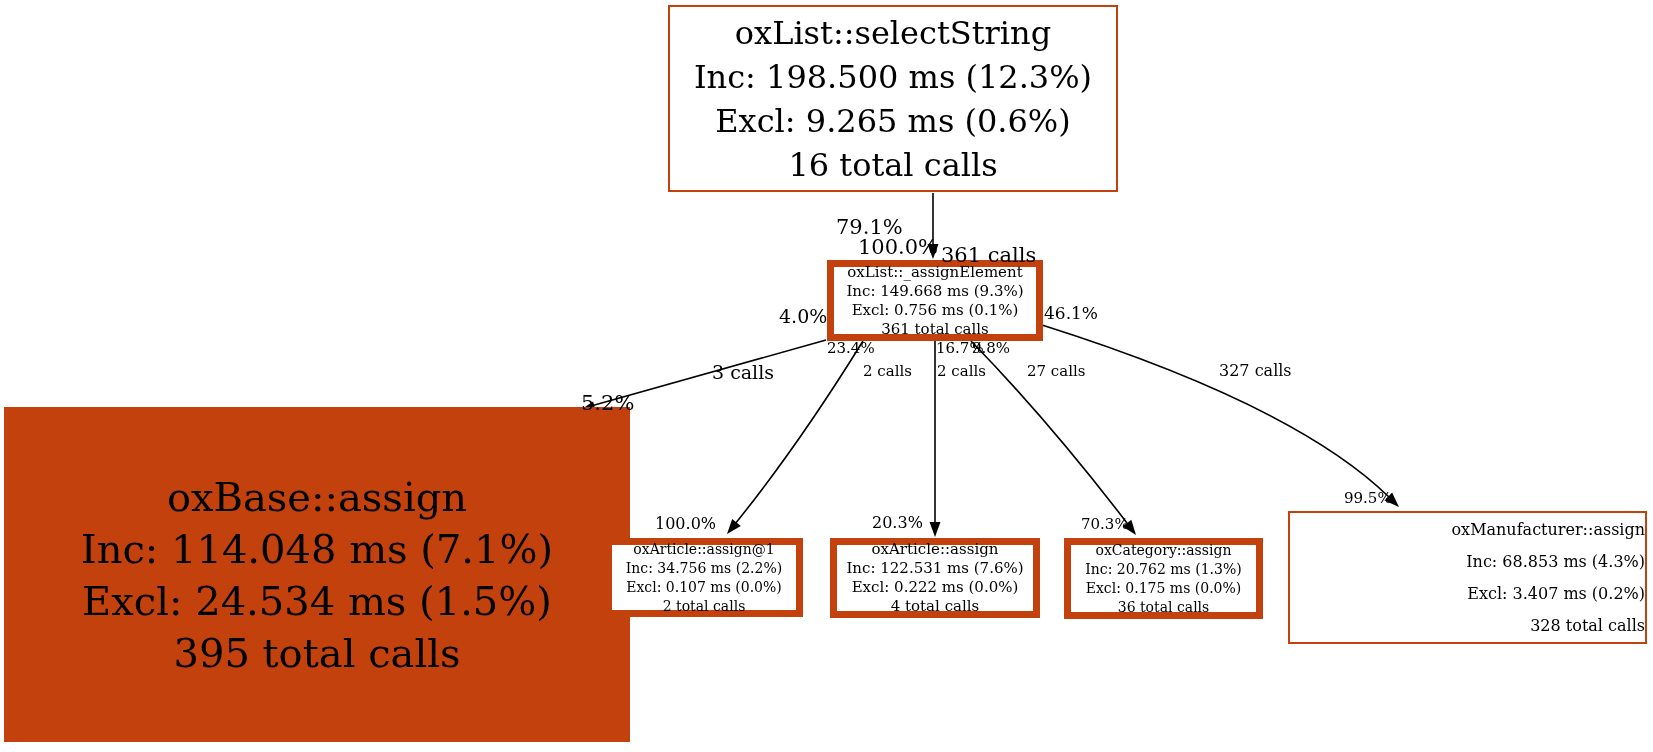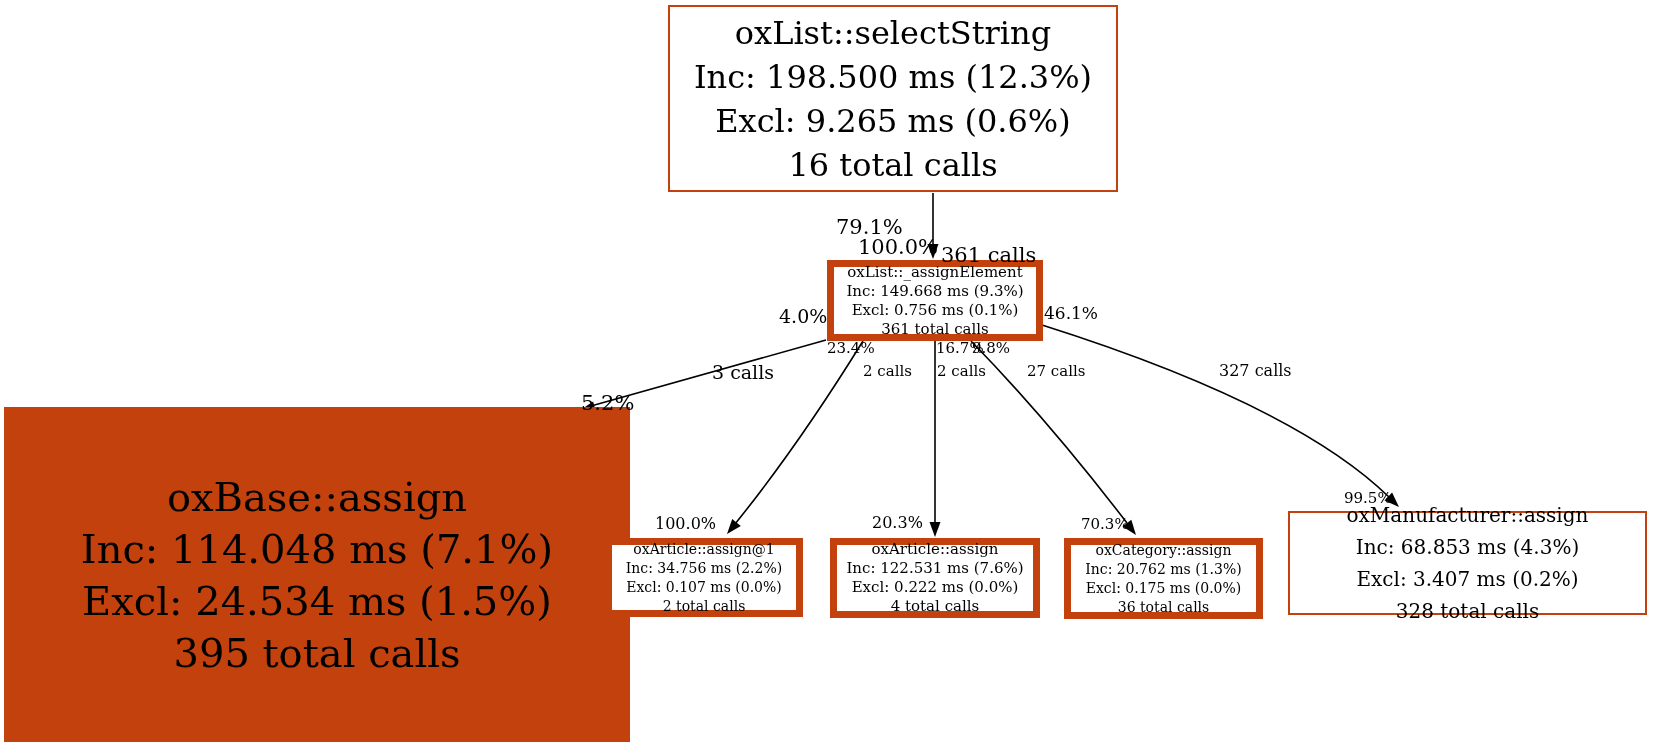--- a/index.html
+++ b/index.html
@@ -13,21 +13,21 @@
     display:flex;flex-direction:column;justify-content:center;align-items:center;
     text-align:center;white-space:nowrap;
   }
   .node .nl{width:100%;}
   #node-selectstring{left:668px;top:5px;width:450px;height:187px;font-size:32px;line-height:44px;border-width:2px;}
   #node-assignelement{left:827px;top:260px;width:216px;height:81px;font-size:15px;line-height:19px;}
   #node-oxbase{left:4px;top:407px;width:626px;height:335px;font-size:40px;line-height:52px;background:#c2410c;border-width:3px;}
   #node-assign-at1{left:605px;top:538px;width:198px;height:79px;font-size:14px;line-height:19px;}
   #node-article-assign{left:830px;top:538px;width:210px;height:80px;font-size:15px;line-height:19px;}
   #node-category{left:1064px;top:538px;width:199px;height:81px;font-size:14px;line-height:19px;}
-  #node-manufacturer{left:1288px;top:511px;width:359px;height:104px;font-size:20px;line-height:32px;border-width:2px;}
+  #node-manufacturer{left:1288px;top:511px;width:359px;height:133px;font-size:16px;line-height:32px;border-width:2px;text-align:right;}
   .elabel{position:absolute;line-height:1;white-space:nowrap;}
   #el0a{left:836px;top:189px;font-size:21px;margin-top:28px;}
   #el0b{left:941px;top:212px;font-size:21px;margin-top:33px;}
   #el0c{left:858px;top:237px;font-size:21px;}
   #el1a{left:779px;top:307px;font-size:19px;}
   #el1b{left:712px;top:363px;font-size:19px;}
   #el1c{left:581px;top:393px;font-size:21px;}
   #el2a{left:827px;top:341px;font-size:15px;}
   #el2b{left:863px;top:364px;font-size:15px;}
   #el2c{left:655px;top:516px;font-size:16px;}

